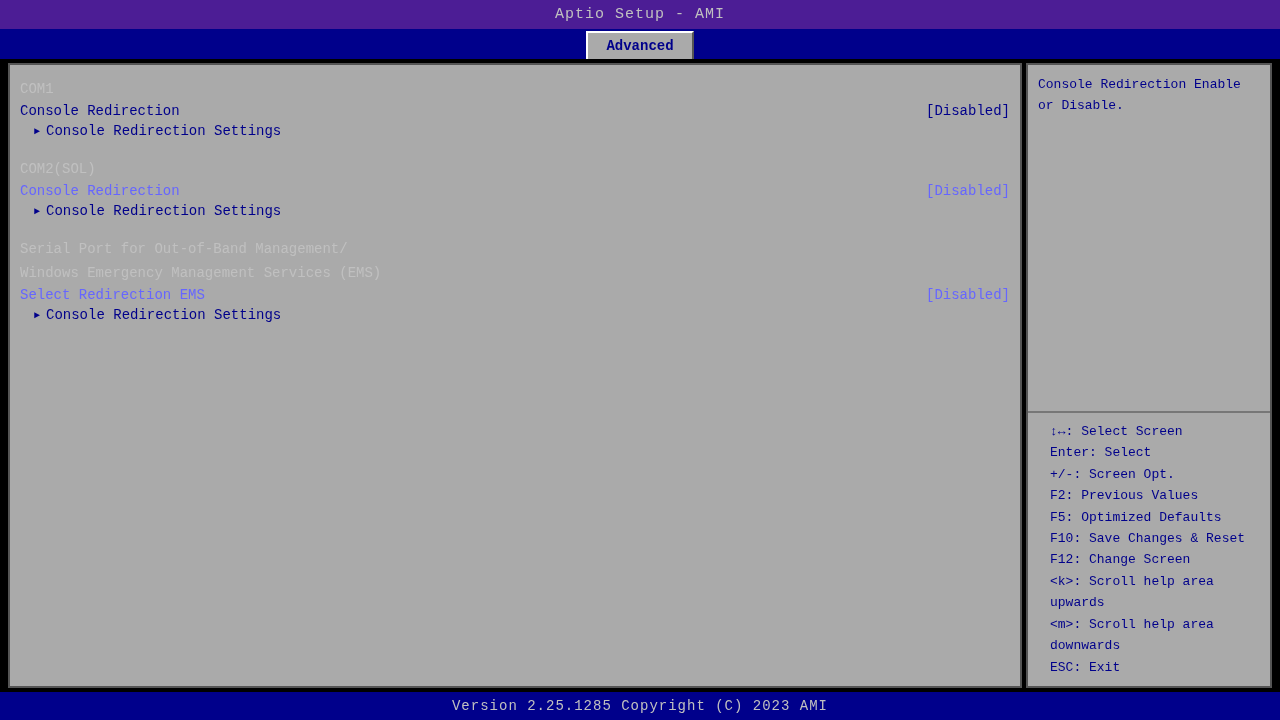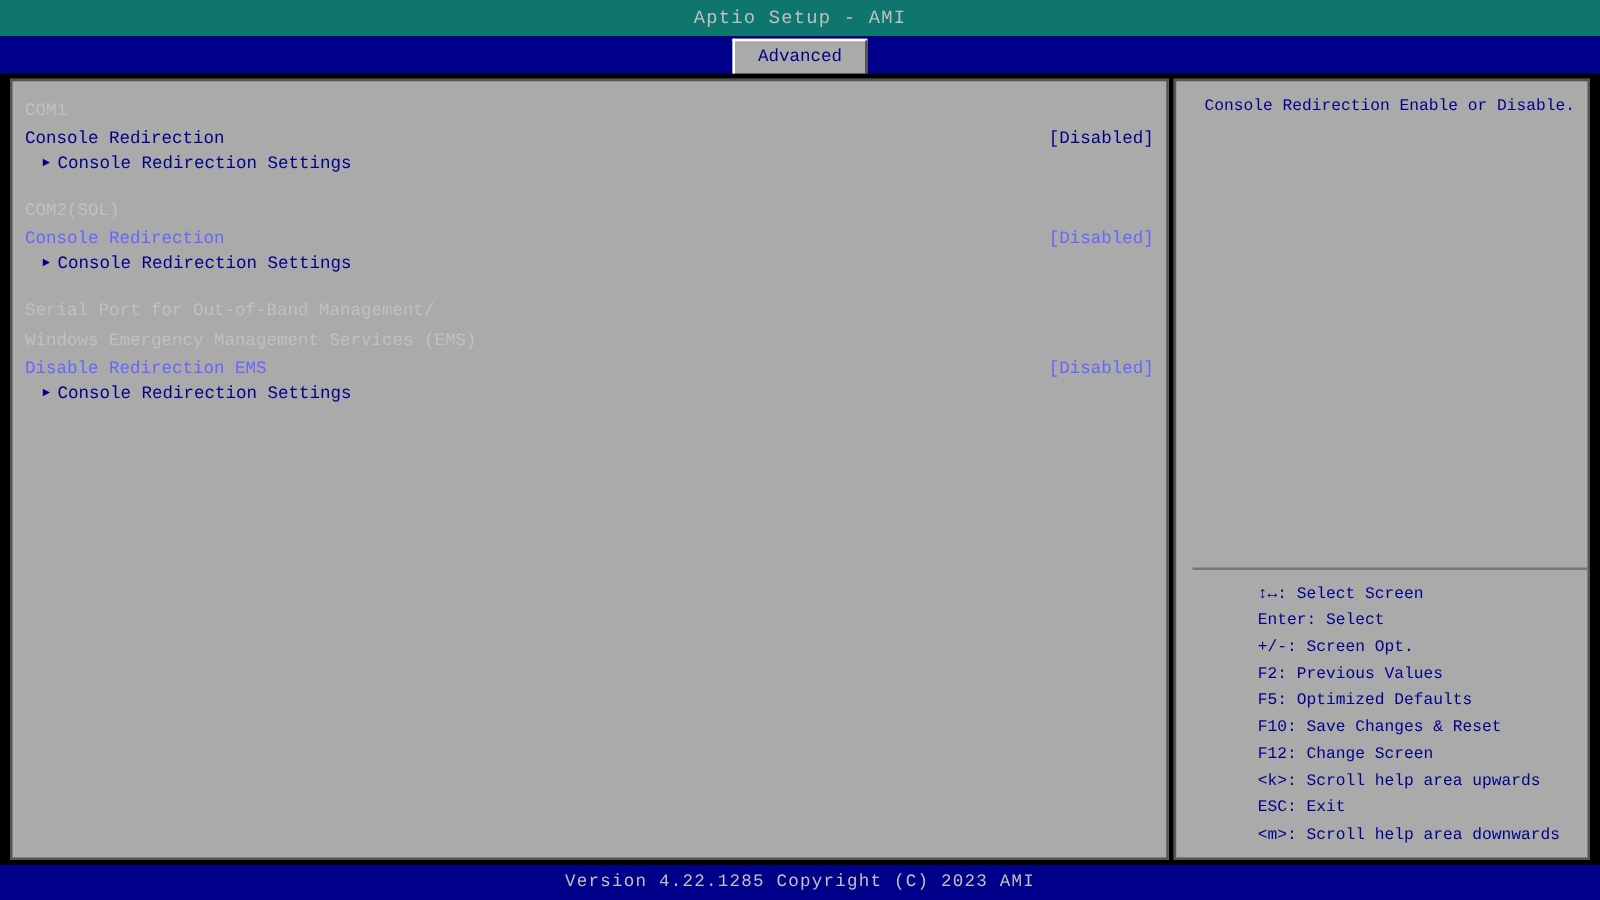--- a/index.html
+++ b/index.html
@@ -15,21 +15,21 @@
     #outer {
       width: 1280px;
       height: 720px;
       display: flex;
       flex-direction: column;
       background: #000;
     }
 
     
     #title-bar {
-      background: #0f766e;
+      background: #4c1d95;
       text-align: center;
       padding: 6px 0;
       color: #c0c0c0;
       font-size: 15px;
       letter-spacing: 1px;
     }
 
     
     #menu-bar {
       background: #00008b;
@@ -37,21 +37,21 @@
       justify-content: center;
       align-items: center;
       padding: 2px 0 0 0;
     }
 
     .menu-tab {
       padding: 5px 18px;
       color: #00008b;
       background: #aaaaaa;
       font-size: 14px;
-      font-weight: normal;
+      font-weight: bold;
       border-top: 2px solid #fff;
       border-left: 2px solid #fff;
       border-right: 2px solid #555;
       cursor: pointer;
     }
 
     
     #main-content {
       display: flex;
       flex: 1;
@@ -108,29 +108,28 @@
     .highlight-value {
       color: #6666ff;
     }
 
     .section-gap {
       height: 12px;
     }
 
     
     #right-panel {
-      width: 333px;
+      width: 246px;
       background: #aaaaaa;
       border: 2px solid #555;
       margin-left: 4px;
       display: flex;
       flex-direction: column;
       color: #00008b;
       font-size: 13px;
-      align-items: flex-end;
     }
 
     #help-text-area {
       flex: 1;
       padding: 10px 10px;
       color: #00008b;
       line-height: 1.6;
       border-bottom: 2px solid #777;
     }
 
@@ -192,21 +191,21 @@
           <span class="arrow">►</span>
           <span>Console Redirection Settings</span>
         </span>
       </div>
 
       <div class="section-gap"></div>
 
       <div class="section-label">Serial Port for Out-of-Band Management/</div>
       <div class="section-label">Windows Emergency Management Services (EMS)</div>
       <div class="menu-row highlight-row">
-        <span class="row-label">Disable Redirection EMS</span>
+        <span class="row-label">Select Redirection EMS</span>
         <span class="highlight-value">[Disabled]</span>
       </div>
       <div class="menu-row submenu-row">
         <span class="row-label">
           <span class="arrow">►</span>
           <span>Console Redirection Settings</span>
         </span>
       </div>
 
     </div>
@@ -215,22 +214,22 @@
       <div id="help-text-area">Console Redirection Enable or Disable.</div>
       <div id="key-help-area">
         <div><span>↕↔: Select Screen</span></div>
         <div>Enter: Select</div>
         <div>+/-: Screen Opt.</div>
         <div>F2: Previous Values</div>
         <div>F5: Optimized Defaults</div>
         <div>F10: Save Changes &amp; Reset</div>
         <div>F12: Change Screen</div>
         <div>&lt;k&gt;: Scroll help area upwards</div>
+        <div>&lt;m&gt;: Scroll help area downwards</div>
         <div>ESC: Exit</div>
-        <div>&lt;m&gt;: Scroll help area downwards</div>
       </div>
     </div>
   </div>
 
   <div id="footer">
-    <span>Version 4.22.1285 Copyright (C) 2023 AMI</span>
+    <span>Version 2.25.1285 Copyright (C) 2023 AMI</span>
   </div>
 </div>
 
 </body></html>

